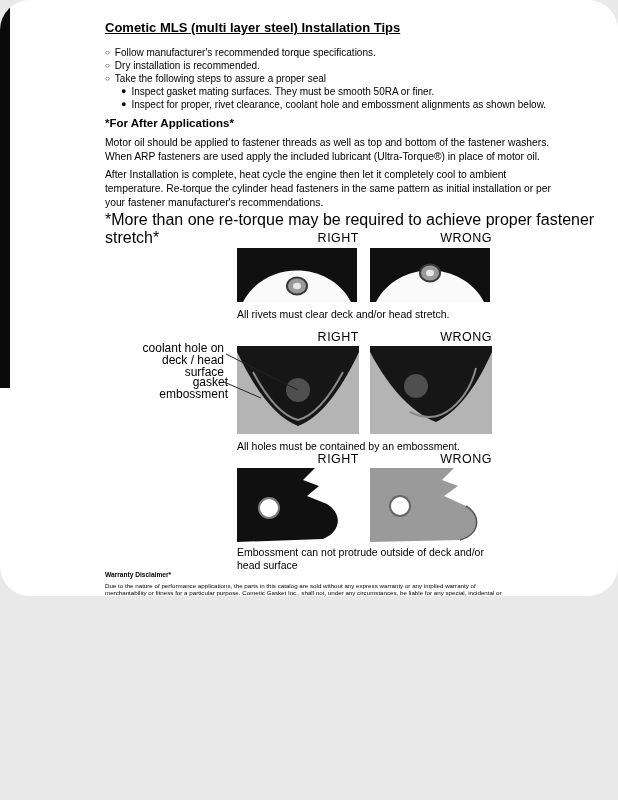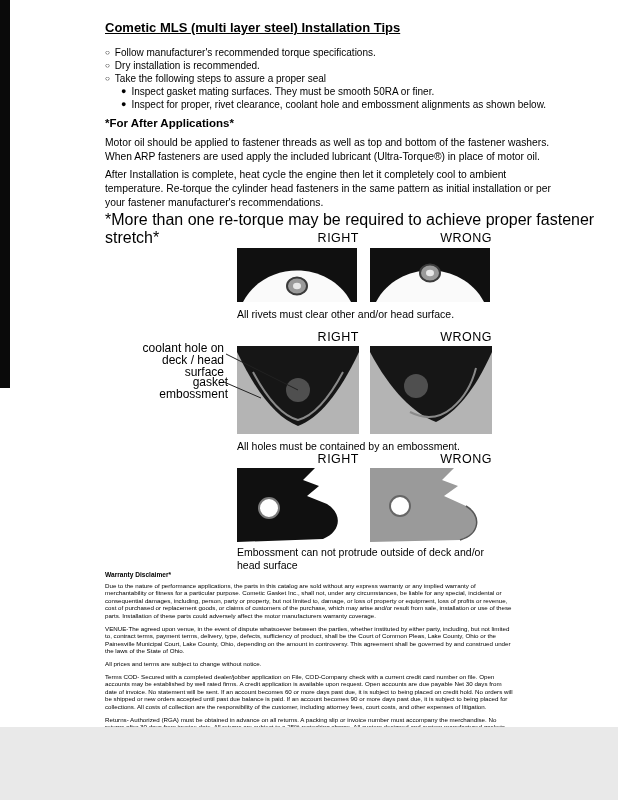--- a/index.html
+++ b/index.html
@@ -1,18 +1,18 @@
 <!DOCTYPE html>
 <html><head>
 <meta charset="utf-8">
 <style>
   html,body{margin:0;padding:0;background:#e9e9e9;}
   .page{
-    position:relative;width:618px;height:727px;margin:0 auto;background:#fff;
-    font-family:"Liberation Sans",sans-serif;color:#000;overflow:hidden;
+    position:relative;width:618px;height:596px;margin:0 auto;background:#fff;
+    font-family:"Liberation Sans",sans-serif;color:#000;overflow:hidden;border-radius:30px;
   }
   .abs{position:absolute;}
   .edge{left:0;top:0;width:10px;height:388px;background:#0a0a0a;}
   .title{left:105px;top:20px;margin:0;font-size:13px;font-weight:bold;}
   .title span{text-decoration:underline;}
   .tips{left:105px;top:46px;width:490px;font-size:10px;line-height:13px;}
   .tip{display:flex;gap:5px;align-items:flex-start;}
   .tip .mk{font-size:8px;line-height:13px;}
   .tip.sub{padding-left:16px;}
   .tip.sub .mk{font-size:9px;}
@@ -75,21 +75,21 @@
     <path d="M6,54 C28,12 92,12 114,54 Z" fill="#fafafa"></path>
     <ellipse cx="60" cy="38" rx="10" ry="8.5" fill="#9a9a9a" stroke="#3a3a3a" stroke-width="2"></ellipse>
     <ellipse cx="60" cy="38" rx="4" ry="3.2" fill="#e8e8e8"></ellipse>
   </svg>
   <svg class="abs panel" style="left:370px;top:248px;" width="120" height="54" viewBox="0 0 120 54">
     <rect width="120" height="54" fill="#101010"></rect>
     <path d="M6,54 C28,12 92,12 114,54 Z" fill="#fafafa"></path>
     <ellipse cx="60" cy="25" rx="10" ry="8.5" fill="#9a9a9a" stroke="#3a3a3a" stroke-width="2"></ellipse>
     <ellipse cx="60" cy="25" rx="4" ry="3.2" fill="#e8e8e8"></ellipse>
   </svg>
-  <div class="abs caption" style="left:237px;top:308px;width:280px;">All rivets must clear other and/or head surface.</div>
+  <div class="abs caption" style="left:237px;top:308px;width:280px;">All rivets must clear deck and/or head stretch.</div>
 
   <div class="abs figlabel" style="left:237px;top:330px;">RIGHT</div>
   <div class="abs figlabel" style="left:370px;top:330px;">WRONG</div>
   <svg class="abs panel" style="left:237px;top:346px;" width="122" height="88" viewBox="0 0 122 88">
     <rect width="122" height="88" fill="#b4b4b4"></rect>
     <path d="M0,0 H122 V6 C102,48 82,72 61,80 C40,72 20,48 0,6 Z" fill="#161616"></path>
     <path d="M16,26 C32,56 46,70 61,74 C76,70 90,56 106,26" fill="none" stroke="#8a8a8a" stroke-width="2"></path>
     <circle cx="61" cy="44" r="12" fill="#4f4f4f"></circle>
   </svg>
   <svg class="abs panel" style="left:370px;top:346px;" width="122" height="88" viewBox="0 0 122 88">

